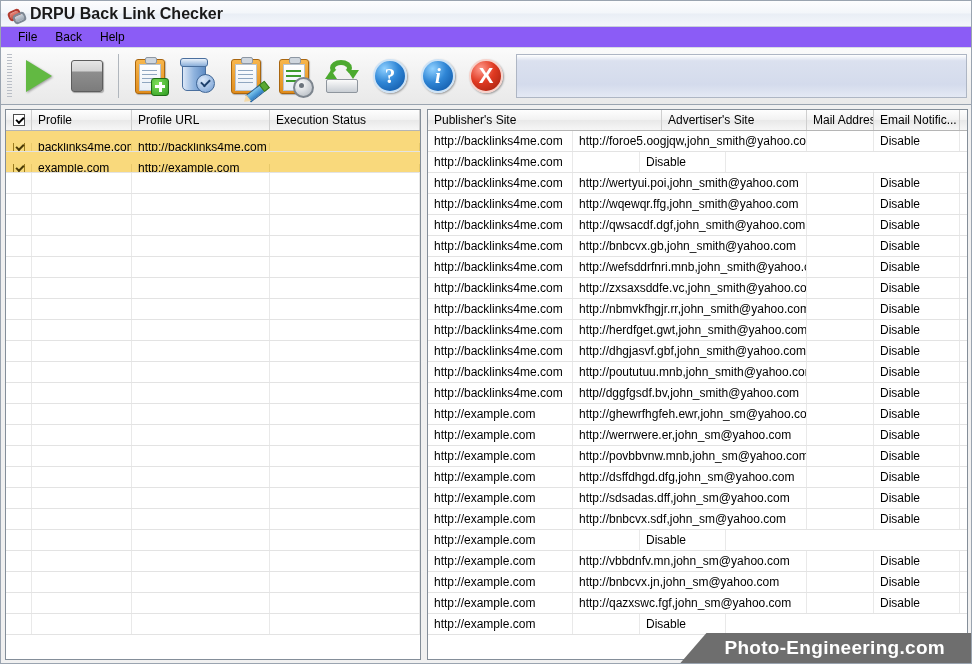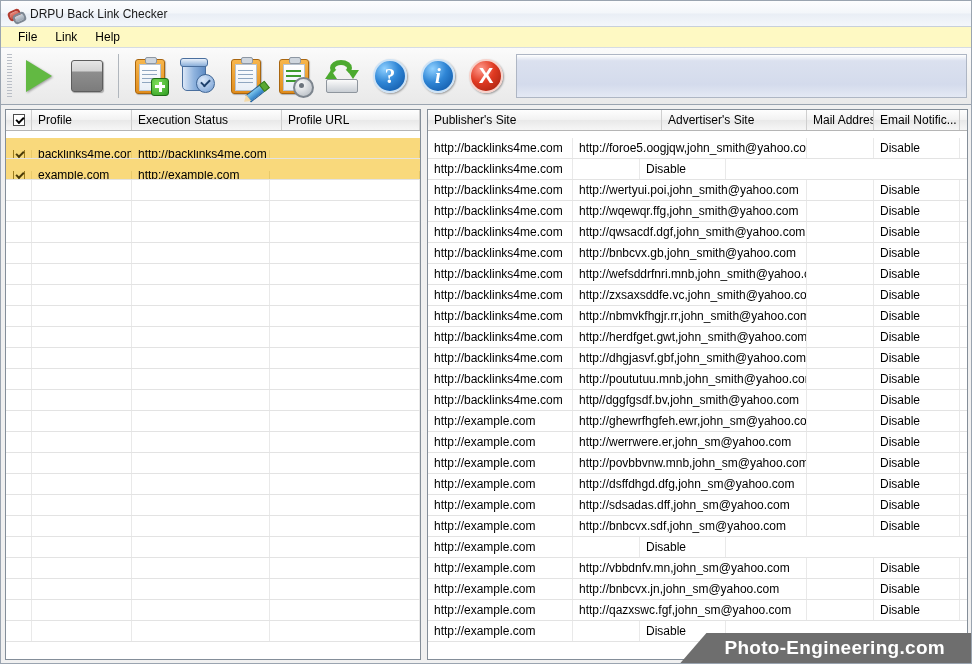--- a/index.html
+++ b/index.html
@@ -49,30 +49,31 @@
   .title-icon .lnk-a, .title-icon .lnk-b {
     position: absolute;
     width: 9px; height: 6px;
     border: 2px solid #b23a2e;
     border-radius: 4px;
     background: linear-gradient(to bottom,#e98b7e,#c04a3a);
   }
   .title-icon .lnk-a { left: 0px; top: 4px; transform: rotate(-25deg); }
   .title-icon .lnk-b { left: 5px; top: 7px; transform: rotate(-25deg); background: linear-gradient(to bottom,#cfd6de,#9aa4b0); border-color:#7e8894; }
   .title-text {
-    font-size: 12px;
+    font-size: 16px;
     color: #1a1a1a;
     white-space: nowrap;
+    font-weight: bold;
   }
 
   
   .menu-bar {
     height: 21px;
     min-height: 21px;
-    background: #fef9c3;
+    background: #8b5cf6;
     border-bottom: 1px solid #d6dce4;
     display: flex;
     align-items: center;
     padding-left: 8px;
     box-sizing: border-box;
   }
   .menu-item {
     font-size: 12px;
     color: #000;
     padding: 2px 9px;
@@ -314,21 +315,20 @@
     min-height: 0;
   }
   .pane {
     background: #ffffff;
     border: 1px solid #848e99;
     box-sizing: border-box;
     overflow: hidden;
     position: relative;
     display: flex;
     flex-direction: column;
-    gap: 7px;
   }
   .pane-left  { width: 416px; flex: 0 0 auto; }
   .splitter {
     width: 6px;
     flex: 0 0 auto;
     background: #f0f0f0;
   }
   .pane-right { flex: 1 1 auto; }
 
   .grid-head {
@@ -451,21 +451,21 @@
   <div class="title-bar">
     <span class="title-icon">
       <i class="lnk-a"></i>
         <i class="lnk-b"></i>
     </span>
     <span class="title-text">DRPU Back Link Checker</span>
   </div>
 
   <div class="menu-bar">
     <div class="menu-item">File</div>
-    <div class="menu-item">Link</div>
+    <div class="menu-item">Back</div>
     <div class="menu-item">Help</div>
   </div>
 
   <div class="toolbar">
     <div class="grip"></div>
 
     <div class="tb-btn">
       <span class="ic-play"></span>
     </div>
     <div class="tb-btn">
@@ -528,22 +528,22 @@
   </div>
 
   <div class="body-area">
 
     <div class="pane pane-left">
       <div class="grid-head">
         <div class="th th-check c-l1">
           <span class="cbox checked"></span>
         </div>
         <div class="th c-l2">Profile</div>
+        <div class="th c-l3">Profile URL</div>
         <div class="th c-l4">Execution Status</div>
-        <div class="th c-l3">Profile URL</div>
       </div>
       <div class="grid-body" id="left-body">
           <div class="row sel">
             <div class="td td-check c-l1">
               <span class="cbox amber checked"></span>
             </div>
             <div class="td c-l2">backlinks4me.com</div>
             <div class="td c-l3">http://backlinks4me.com</div>
             <div class="td c-l4"></div>
           </div>

